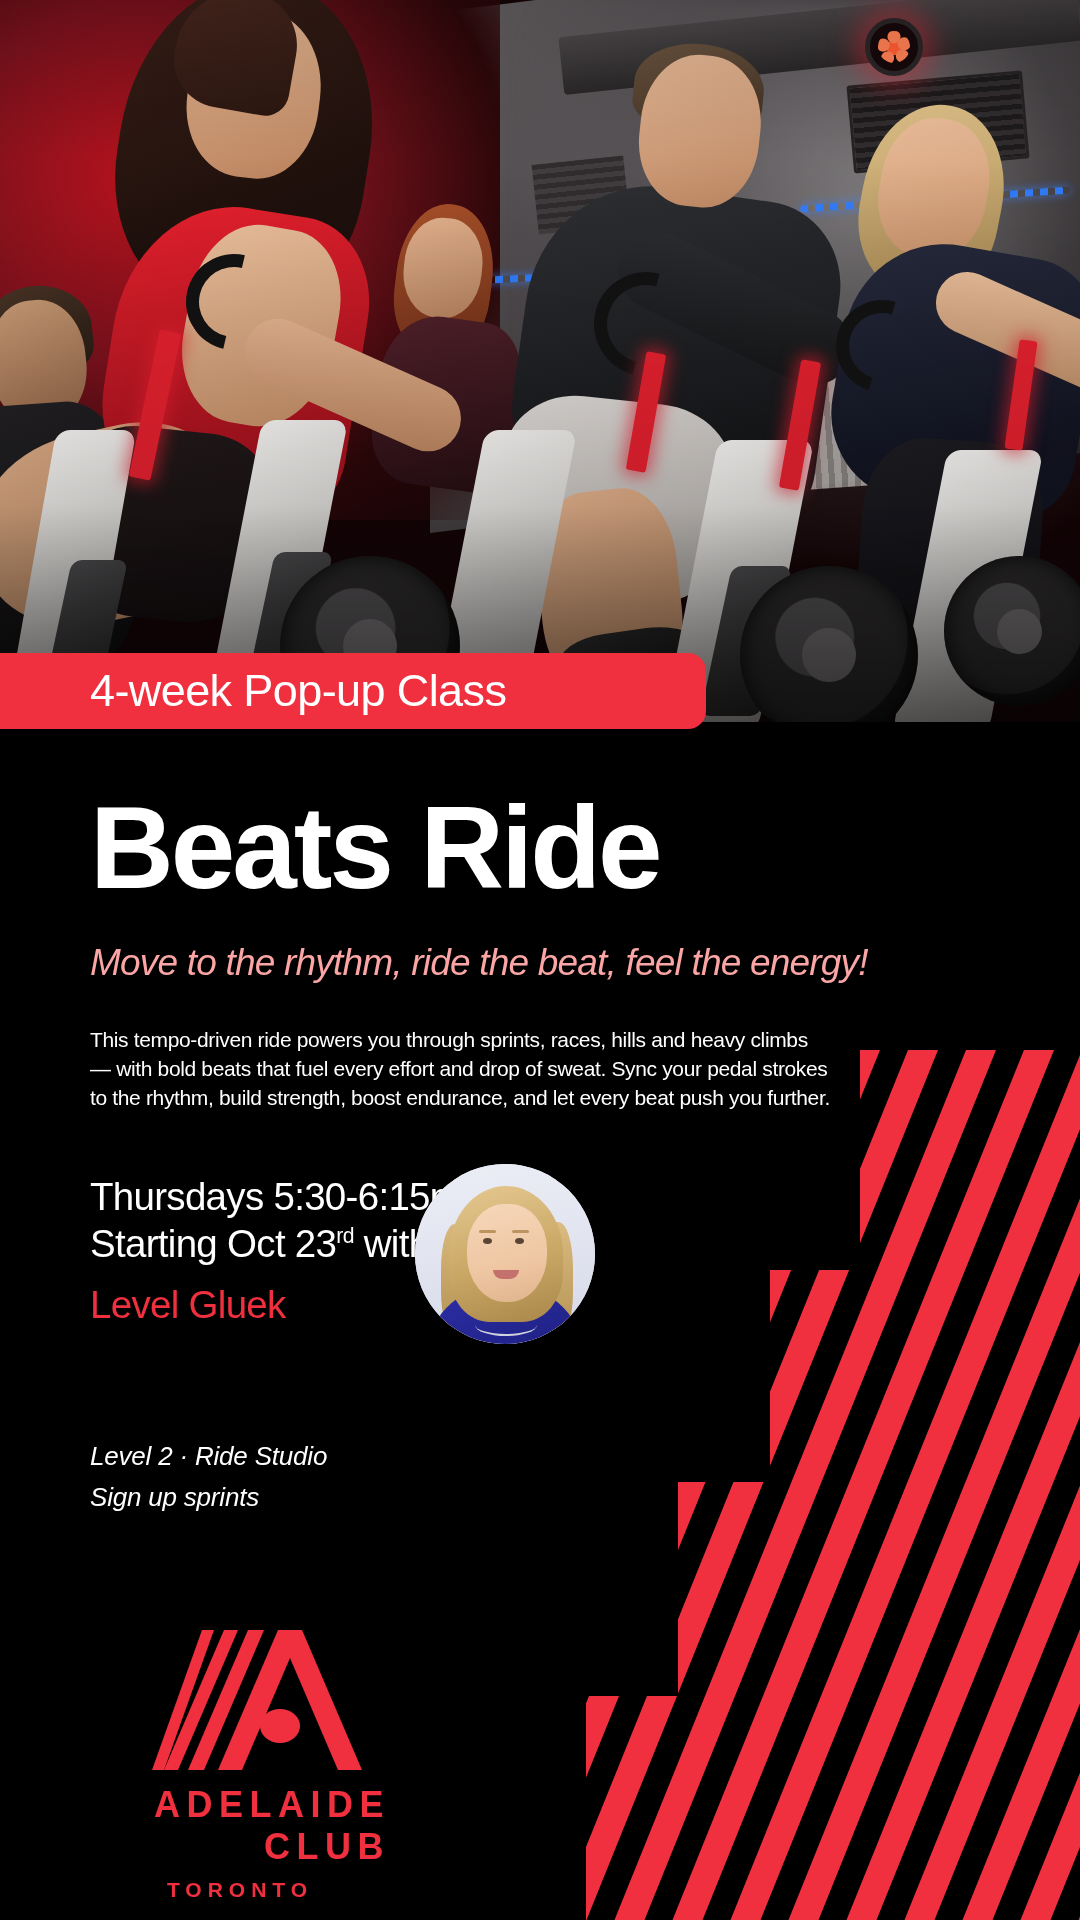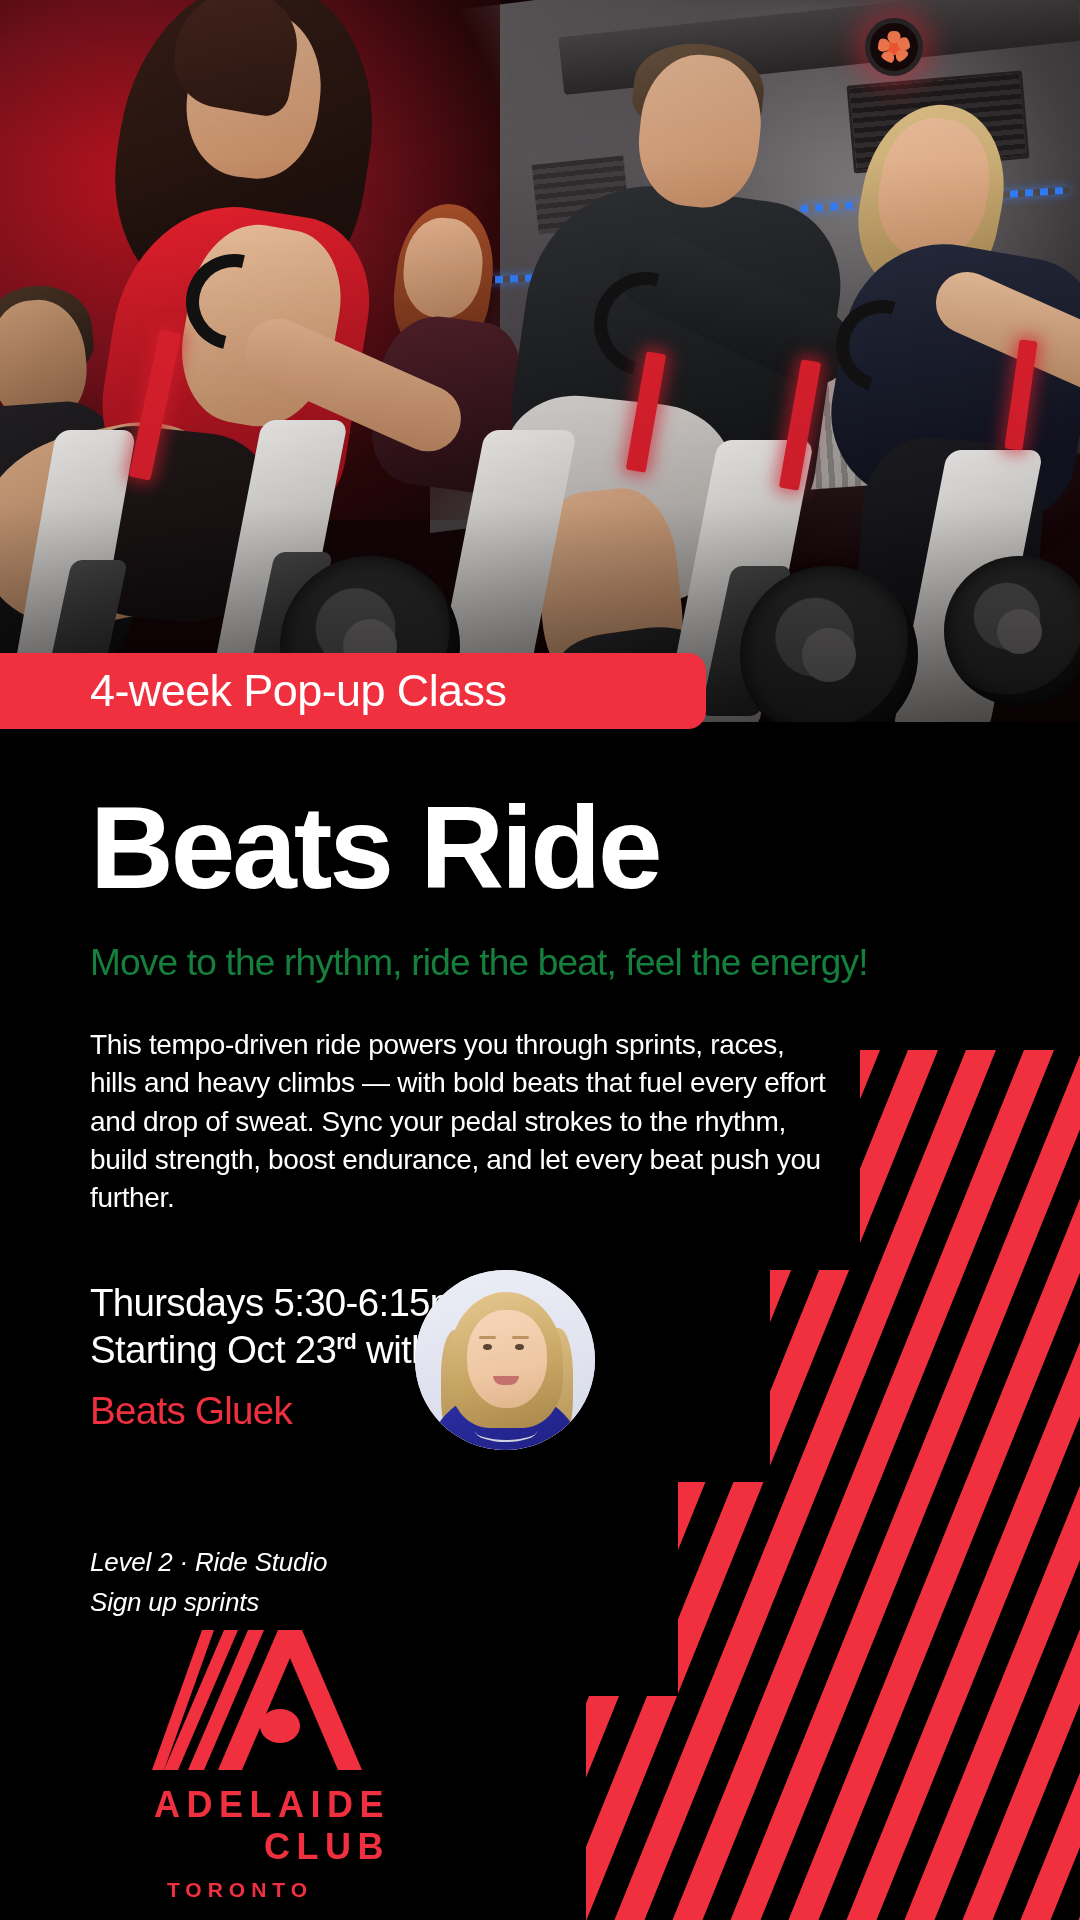--- a/index.html
+++ b/index.html
@@ -200,49 +200,50 @@
   }
   .title {
     color:#fff;
     font-size:116px;
     font-weight:700;
     letter-spacing:-3px;
     line-height:1;
     padding:68px 0 0 90px;
   }
   .tagline {
-    color:#15803d;
+    color:#fca5a5;
     font-size:37px;
+    font-style:italic;
     font-weight:400;
     letter-spacing:-0.8px;
     padding:36px 0 0 90px;
   }
   .body-copy {
     color:#fff;
-    font-size:28px;
+    font-size:21px;
     line-height:1.37;
     letter-spacing:-0.35px;
     padding:42px 90px 0 90px;
     max-width:920px;
   }
 
   
   .sched-row {
     position:relative;
     margin-top:62px;
     padding-left:90px;
     min-height:210px;
   }
   .sched {
     color:#fff;
     font-size:38.5px;
     line-height:1.22;
     letter-spacing:-0.7px;
   }
-  .sched sup { font-size:.55em; vertical-align:super;font-weight:bold; }
+  .sched sup { font-size:.55em; vertical-align:super; }
   .instructor {
     color:#F0303E;
     font-size:38.5px;
     line-height:1.22;
     letter-spacing:-0.7px;
     margin-top:14px;
   }
   .headshot {
     position:absolute; left:415px; top:-10px;
     width:180px; height:180px;
@@ -420,21 +421,21 @@
     <p class="tagline">Move to the rhythm, ride the beat, feel the energy!</p>
 
     <p class="body-copy">This tempo-driven ride powers you through sprints, races, hills and heavy climbs — with bold beats that fuel every effort and drop of sweat. Sync your pedal strokes to the rhythm, build strength, boost endurance, and let every beat push you further.</p>
 
     <div class="sched-row">
       <div class="sched">
         <div>Thursdays 5:30-6:15pm</div>
         <div><span>Starting Oct 23</span><sup>rd</sup><span> with</span></div>
       </div>
       <div class="instructor">
-        <div>Beats Gluek</div>
+        <div>Level Gluek</div>
       </div>
 
       <div class="headshot">
         <div class="hs-bg"></div>
         <div class="hs-hairL"></div>
         <div class="hs-hairR"></div>
         <div class="hs-shoulder"></div>
         <div class="hs-neck"></div>
         <div class="hs-hair"></div>
         <div class="hs-face"></div>

